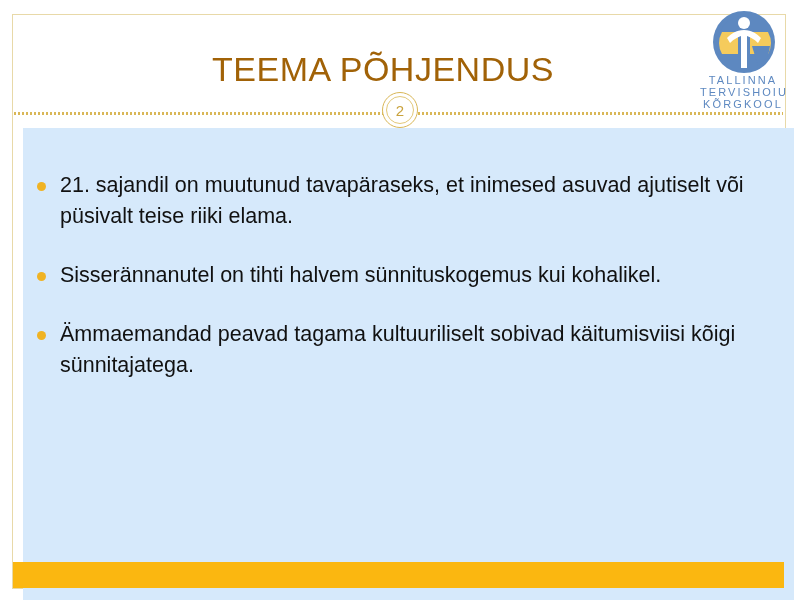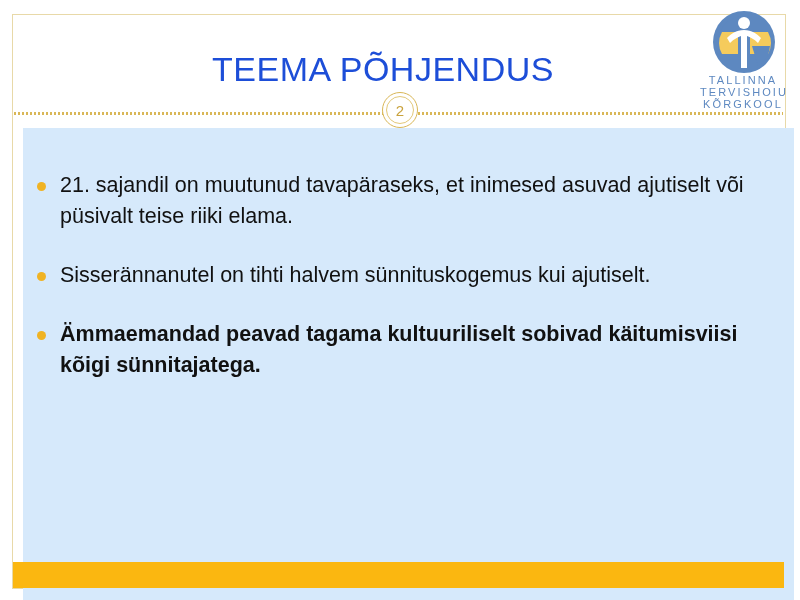--- a/index.html
+++ b/index.html
@@ -42,21 +42,21 @@
   }
 
   .slide-title {
     position: absolute;
     left: 60px;
     top: 36px;
     width: 620px;
     text-align: center;
     font-size: 34px;
     letter-spacing: 0.5px;
-    color: #1d4ed8;
+    color: #a16207;
     font-weight: normal;
     line-height: 1.1;
     white-space: nowrap;
   }
 
   
   .divider {
     position: absolute;
     left: 14px;
     top: 112px;
@@ -140,21 +140,21 @@
     left: 14px;
     top: 42px;
     width: 740px;
   }
 
   .bullet-item {
     display: flex;
     align-items: flex-start;
     margin-bottom: 28px;
   }
-  .bullet-item:last-child { margin-bottom: 0; font-weight: bold; }
+  .bullet-item:last-child { margin-bottom: 0; }
 
   .bullet-dot {
     flex: 0 0 auto;
     width: 9px;
     height: 9px;
     border-radius: 50%;
     background: #f0b323;
     margin-top: 12px;
     margin-right: 14px;
   }
@@ -215,21 +215,21 @@
   <div class="body-area">
     <div class="bullet-list">
 
       <div class="bullet-item">
         <span class="bullet-dot"></span>
         <span class="bullet-text">21. sajandil on muutunud tavapäraseks, et inimesed asuvad ajutiselt või püsivalt teise riiki elama.</span>
       </div>
 
       <div class="bullet-item">
         <span class="bullet-dot"></span>
-        <span class="bullet-text">Sisserännanutel on tihti halvem sünnituskogemus kui ajutiselt.</span>
+        <span class="bullet-text">Sisserännanutel on tihti halvem sünnituskogemus kui kohalikel.</span>
       </div>
 
       <div class="bullet-item">
         <span class="bullet-dot"></span>
         <span class="bullet-text">Ämmaemandad peavad tagama kultuuriliselt sobivad käitumisviisi kõigi sünnitajatega.</span>
       </div>
 
     </div>
   </div>
 

